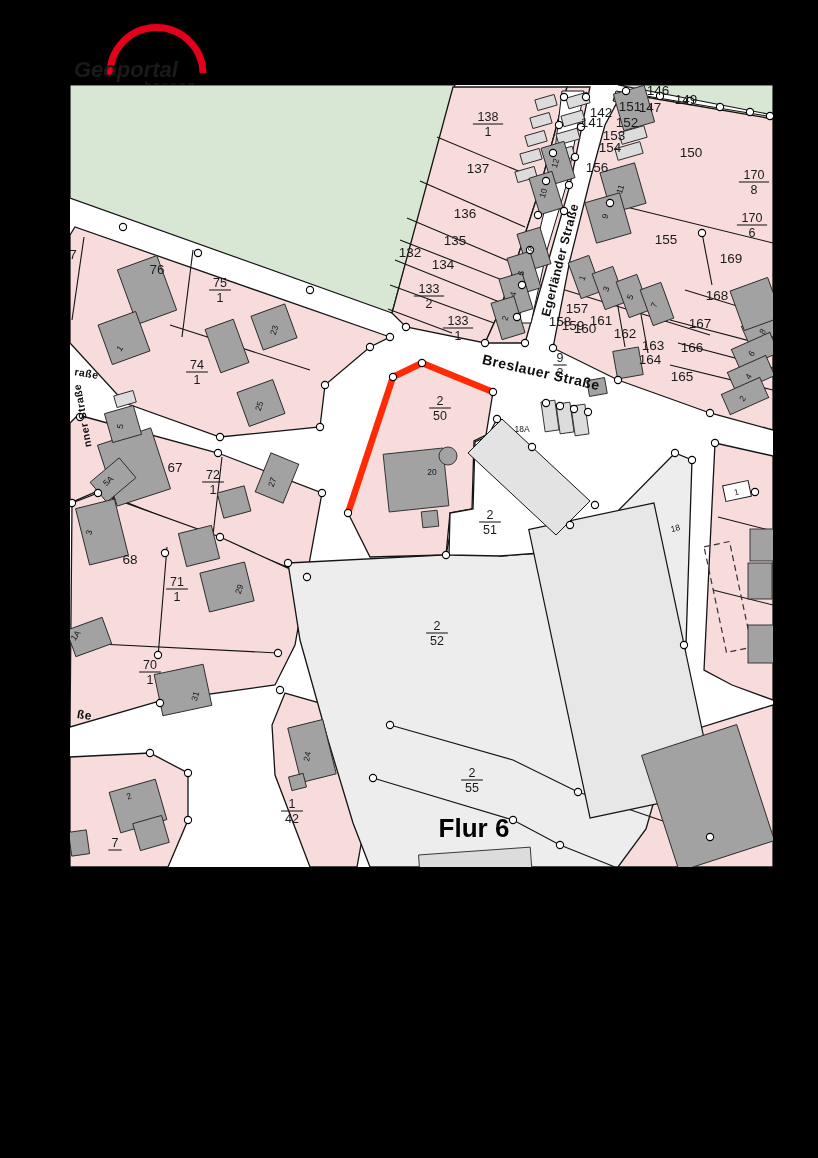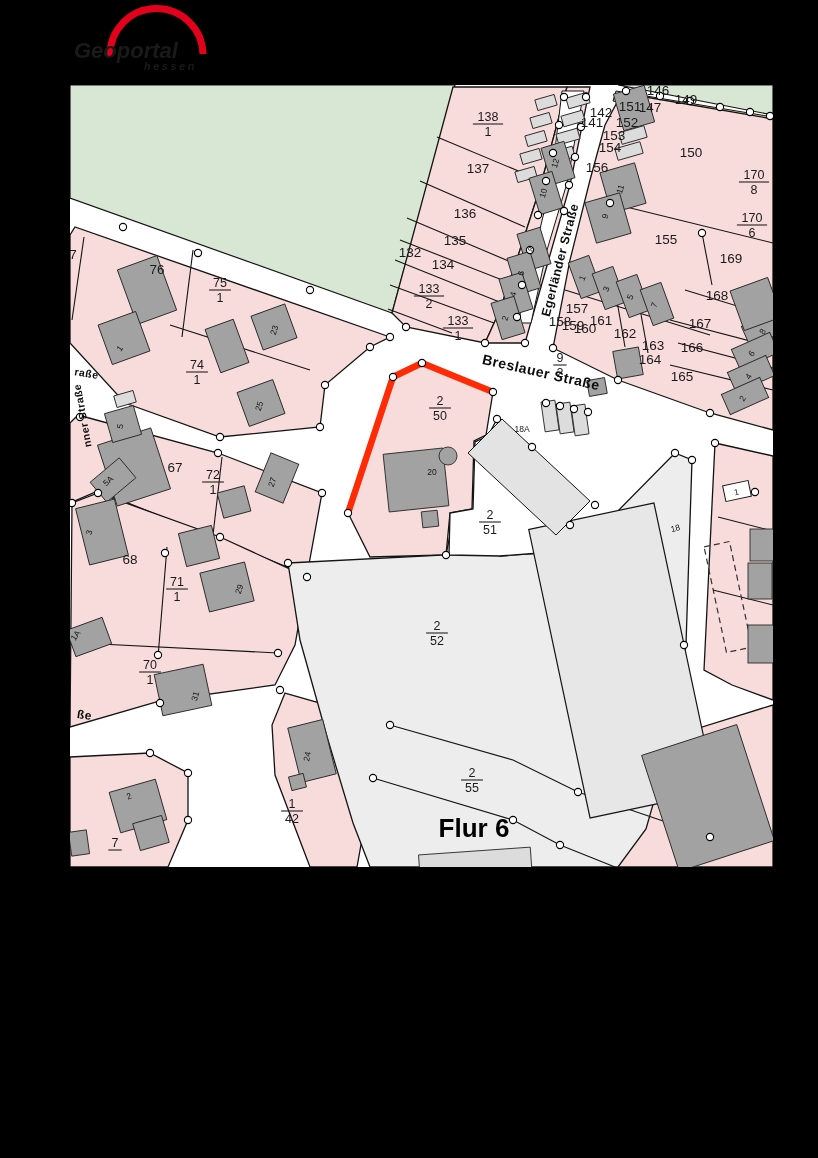--- a/index.html
+++ b/index.html
@@ -1,18 +1,18 @@
 <!DOCTYPE html>
 <html><head>
 <meta charset="utf-8">
 <style>
   html,body{margin:0;padding:0;background:#000;}
   .page{position:relative;width:818px;height:1158px;background:#000;overflow:hidden;
         font-family:"Liberation Sans", sans-serif;}
-  .logo{position:absolute;left:70px;top:1px;width:175px;height:72px;}
+  .logo{position:absolute;left:70px;top:20px;width:175px;height:72px;}
   .map-frame{position:absolute;left:70px;top:85px;width:703px;height:782px;background:#fff;overflow:hidden;}
   .map-frame svg{display:block;}
   svg text{font-family:"Liberation Sans", sans-serif;fill:#1a1a1a;}
   text.parcel{font-size:13.5px;}
   text.frac{font-size:12.5px;}
   text.house{font-size:8.5px;fill:#161616;}
   text.street{font-weight:bold;fill:#0d0d0d;letter-spacing:.5px;}
   text.flur{font-size:26px;font-weight:bold;fill:#000;}
   .logo text.gp{font:italic bold 22px "Liberation Sans", sans-serif;}
   .logo text.hs{font:italic bold 11px "Liberation Sans", sans-serif;letter-spacing:2.5px;}

